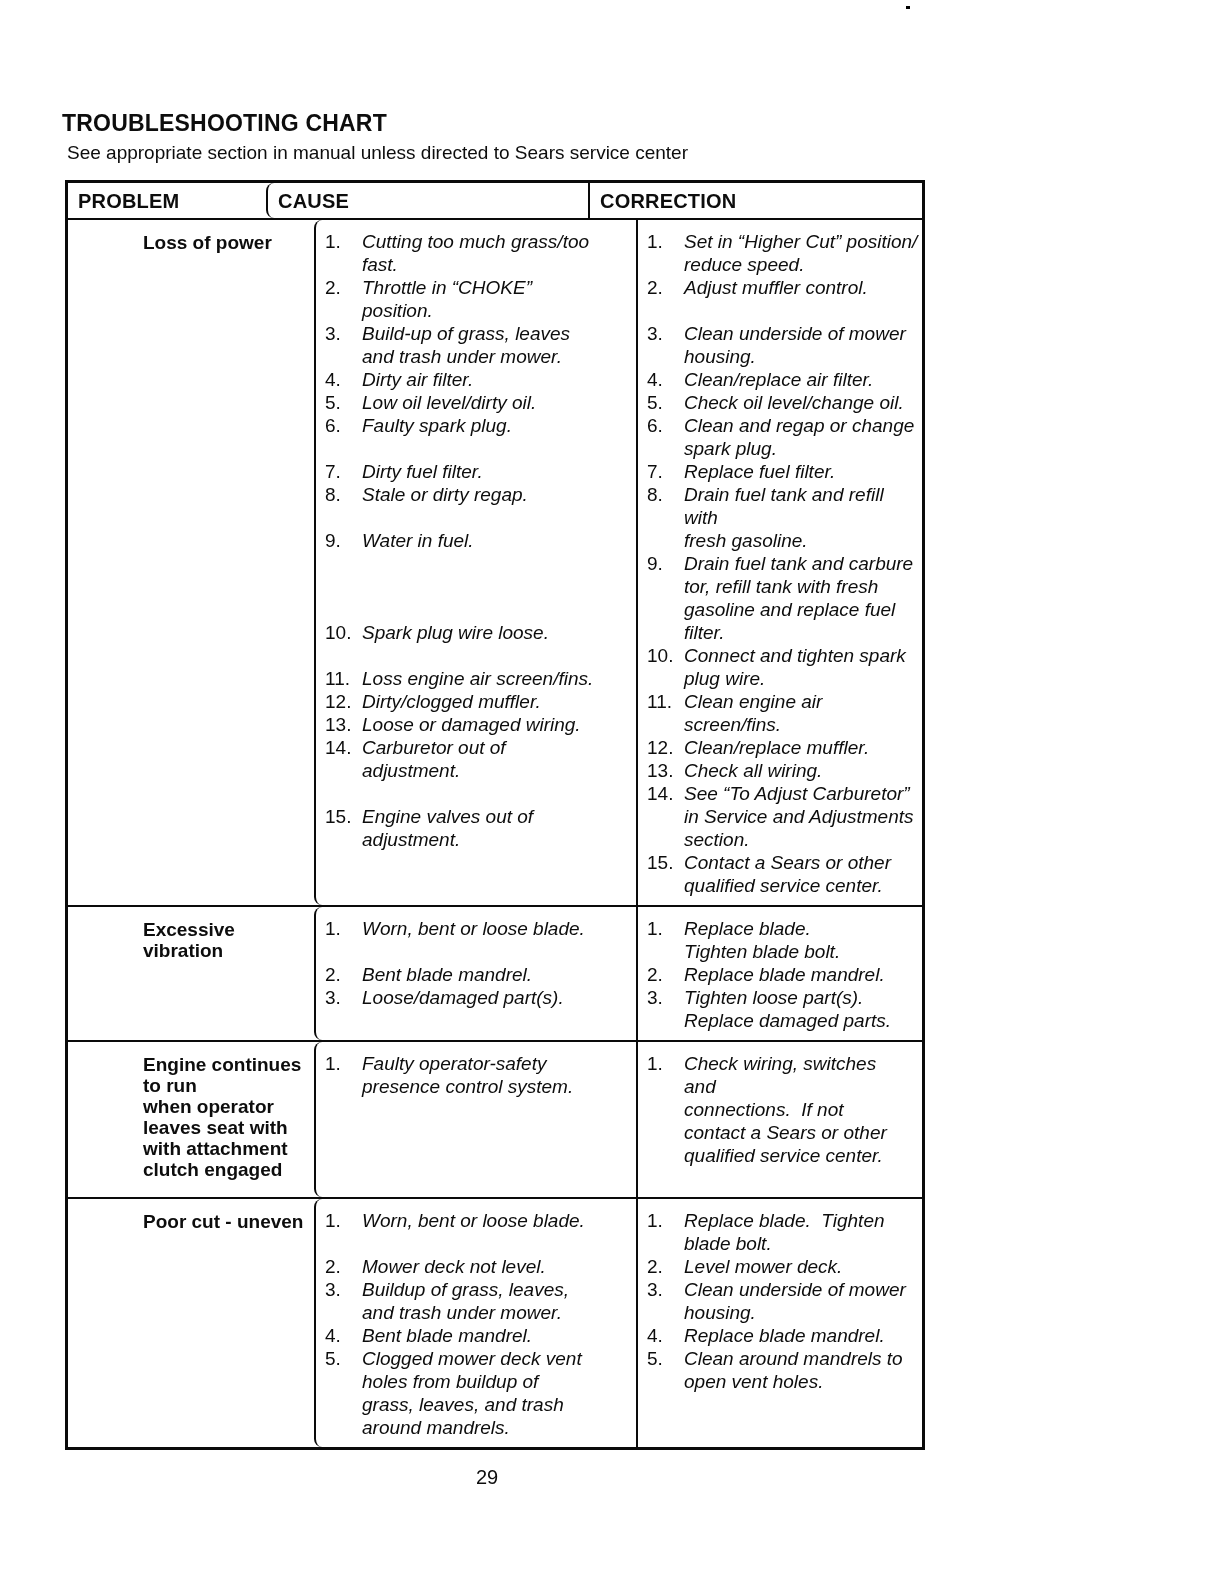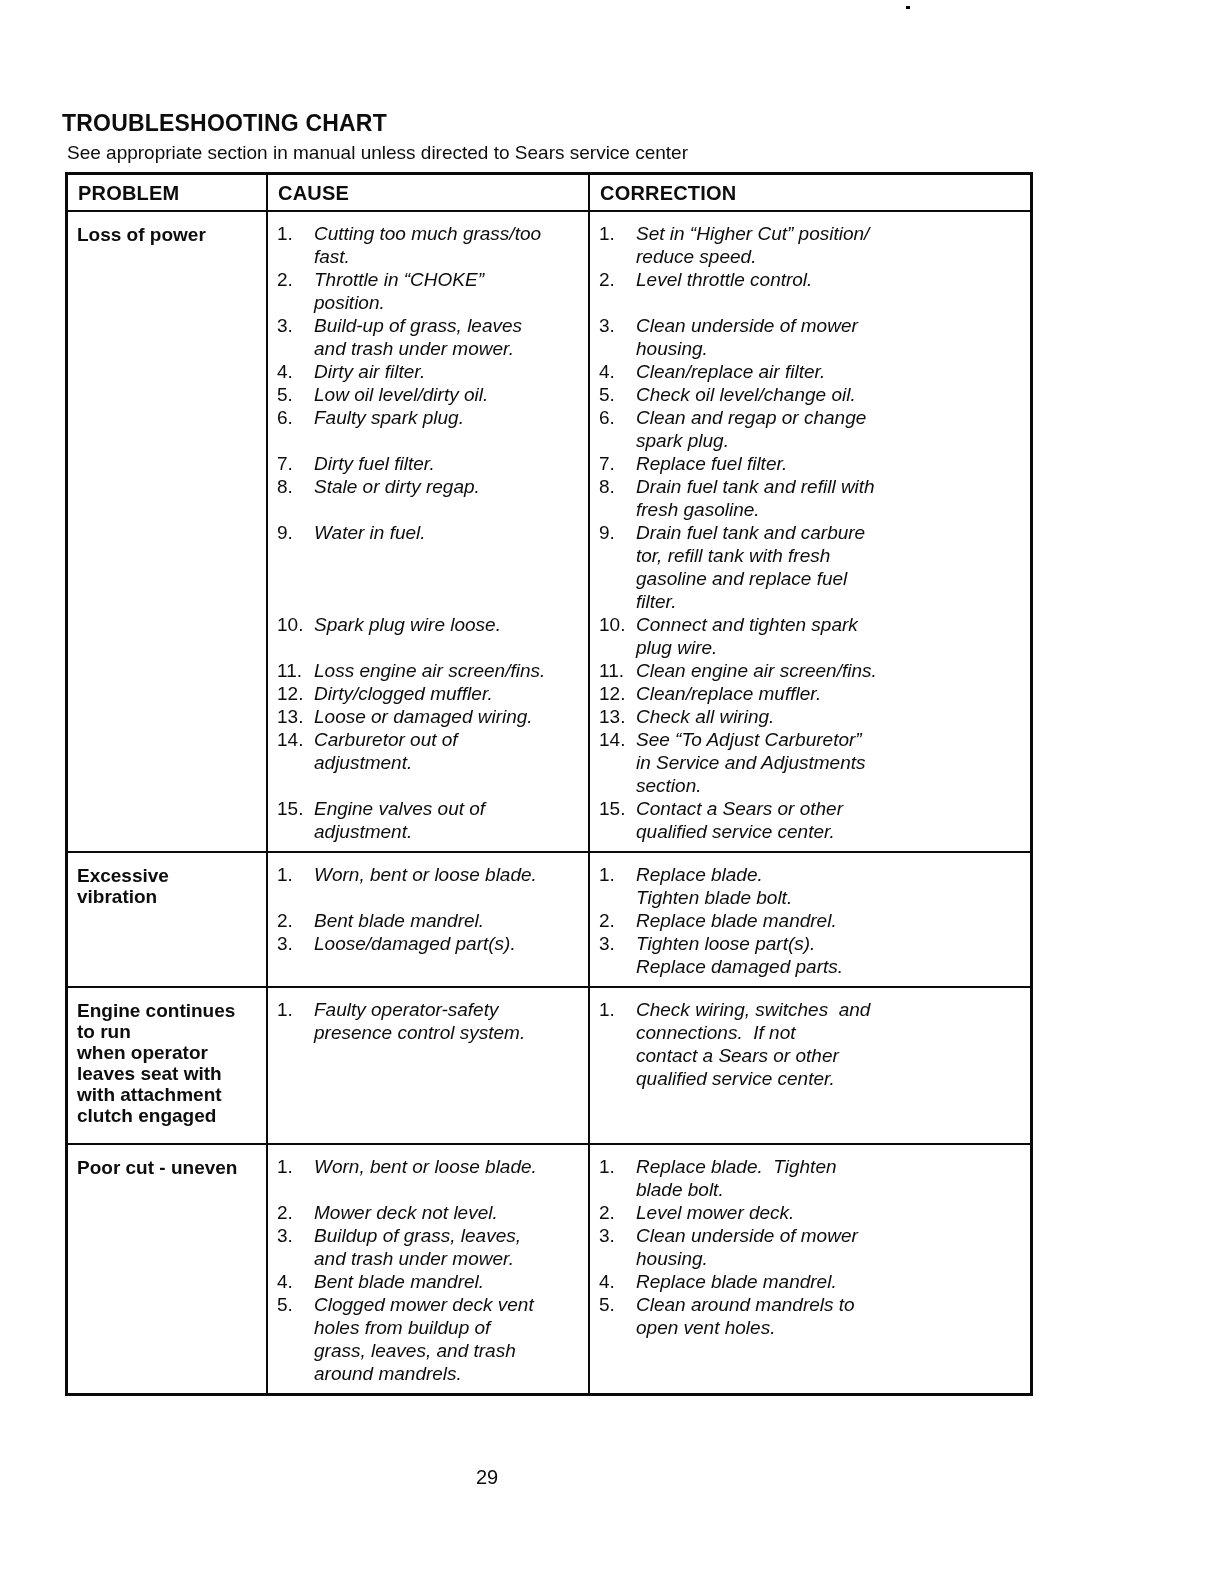--- a/index.html
+++ b/index.html
@@ -9,36 +9,36 @@
     position:relative; overflow:hidden;
   }
   .title {
     position:absolute; left:62px; top:110px;
     font-size:23px; font-weight:bold; letter-spacing:0.2px;
   }
   .subtitle {
     position:absolute; left:67px; top:142px; font-size:19px;
   }
   .ttable {
-    position:absolute; left:65px; top:172px; width:968px;
+    position:absolute; left:65px; top:180px; width:860px;
     border:3px solid #0a0a0a; box-sizing:border-box; background:#fff;
   }
   .thead { display:flex; border-bottom:2px solid #0a0a0a; }
   .hcell {
     font-weight:bold; font-size:20px; padding:7px 0 5px 10px;
     box-sizing:border-box; letter-spacing:0.2px;
   }
   .col-problem { flex:0 0 198px; width:198px; }
-  .col-cause   { flex:0 0 322px; width:322px; border-left:2px solid #0a0a0a; }
+  .col-cause   { flex:0 0 322px; width:322px; border-left:2px solid #0a0a0a;border-radius:8px; }
   .col-corr    { flex:1 1 auto; border-left:2px solid #0a0a0a; }
   .trow { display:flex; align-items:stretch; }
   .trow + .trow { border-top:2px solid #0a0a0a; }
   .problem {
     font-weight:bold; font-size:19px; line-height:21px;
-    padding:12px 6px 8px 9px; white-space:pre-wrap; box-sizing:border-box;
+    padding:12px 6px 8px 27px; white-space:pre-wrap; box-sizing:border-box;margin-left:48px;
   }
   .cell-list { padding:10px 4px 8px 9px; box-sizing:border-box; }
   .item { display:flex; font-size:19px; line-height:23px; }
   .num { flex:0 0 37px; }
   .txt { white-space:pre-wrap;font-style:italic; }
   .page-number { position:absolute; left:476px; top:1466px; font-size:20px; }
   .speck { position:absolute; left:906px; top:6px; width:4px; height:3px; background:#000; }
 </style>
 </head>
 <body>
@@ -125,21 +125,21 @@
           </div>
         </div>
     <div class="cell-list col-corr corr-list">
           <div class="item">
             <span class="num">1.</span>
             <span class="txt">Set in “Higher Cut” position/
 reduce speed.</span>
           </div>
           <div class="item">
             <span class="num">2.</span>
-            <span class="txt">Level throttle control.</span>
+            <span class="txt">Adjust muffler control.</span>
           </div>
           <div class="item" style="margin-top: 23px;">
             <span class="num">3.</span>
             <span class="txt">Clean underside of mower
 housing.</span>
           </div>
           <div class="item">
             <span class="num">4.</span>
             <span class="txt">Clean/replace air filter.</span>
           </div>

